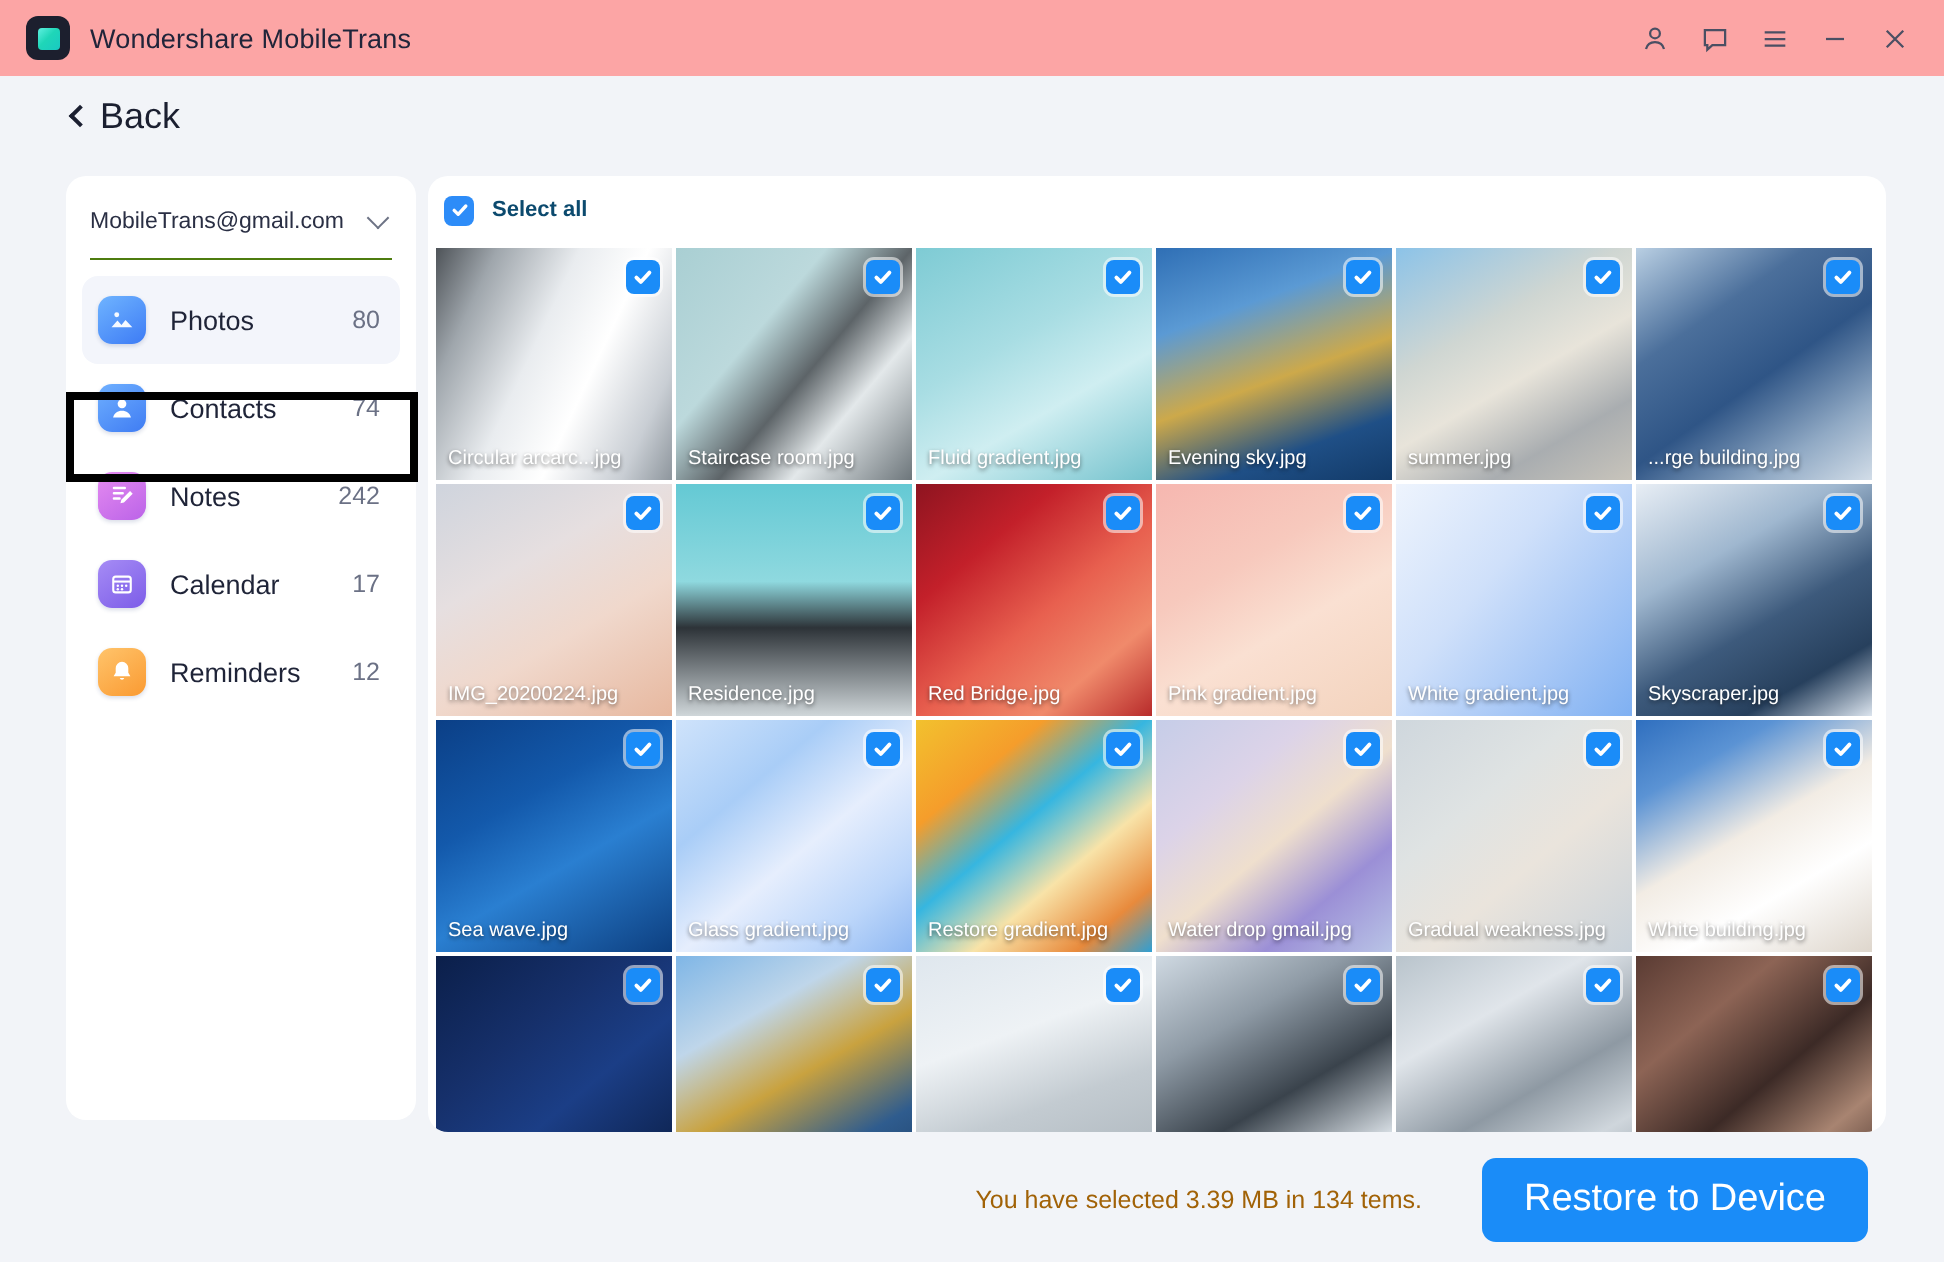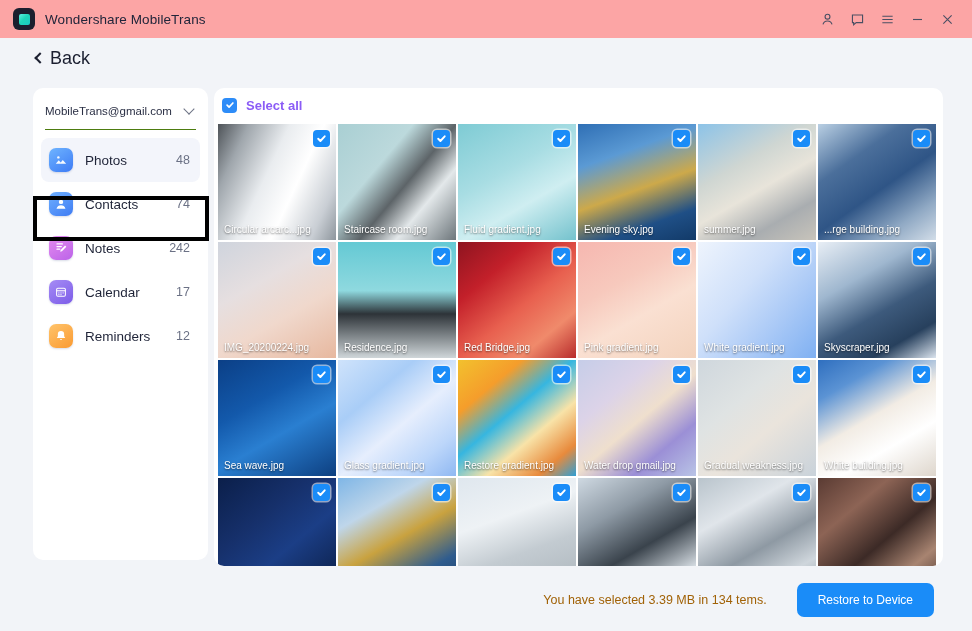--- a/index.html
+++ b/index.html
@@ -137,21 +137,21 @@
     width: 729px; height: 478px;
     background: #ffffff;
     border-radius: 10px;
     overflow: hidden;
   }
   .selectall {
     height: 34px;
     display: flex; align-items: center;
     padding-left: 8px;
   }
-  .selectall .lbl { margin-left: 9px; font-size: 13px; font-weight: bold; color: #8b5cf6; }
+  .selectall .lbl { margin-left: 9px; font-size: 11px; font-weight: bold; color: #0c4a6e; }
 
   .cbox {
     width: 15px; height: 15px; border-radius: 4px;
     background: #2d8cf8;
     display: flex; align-items: center; justify-content: center;
     flex: none;
   }
   .cbox svg { display: block; }
 
   .grid {
@@ -188,21 +188,21 @@
   .footer {
     position: absolute; left: 0; bottom: 0;
     width: 972px; height: 62px;
     display: flex; align-items: center; justify-content: flex-end;
     padding-right: 38px;
   }
   .sel-text { font-size: 12.5px; color: #a16207; margin-right: 30px; }
   .restore-btn {
     background: #1a8cf8;
     color: #fff;
-    font-size: 12px;
+    font-size: 19px;
     border: none; border-radius: 7px;
     padding: 10px 21px;
     cursor: pointer;
   }
 </style>
 </head>
 <body>
 
 <div id="app">
 
@@ -255,21 +255,21 @@
     </div>
     <div class="navlist">
         <div class="navitem active">
           <span class="navicon ic-photos">
             <svg width="14" height="14" viewBox="0 0 16 16" fill="#fff">
               <circle cx="5" cy="5" r="1.4" opacity=".95"></circle>
               <path d="M2 12.2l3.4-3.9 2.3 2.6 2.3-2.9 3.9 4.2z" opacity=".95"></path>
             </svg>
           </span>
           <span class="navlabel">Photos</span>
-          <span class="navcount">48</span>
+          <span class="navcount">80</span>
         </div>
         <div class="navitem">
           <span class="navicon ic-contacts">
             <svg width="14" height="14" viewBox="0 0 16 16" fill="#fff">
               <circle cx="8" cy="5.6" r="2.5"></circle>
               <path d="M2.9 13.4c.6-2.6 2.6-3.9 5.1-3.9s4.5 1.3 5.1 3.9z"></path>
             </svg>
           </span>
           <span class="navlabel">Contacts</span>
           <span class="navcount">74</span>

